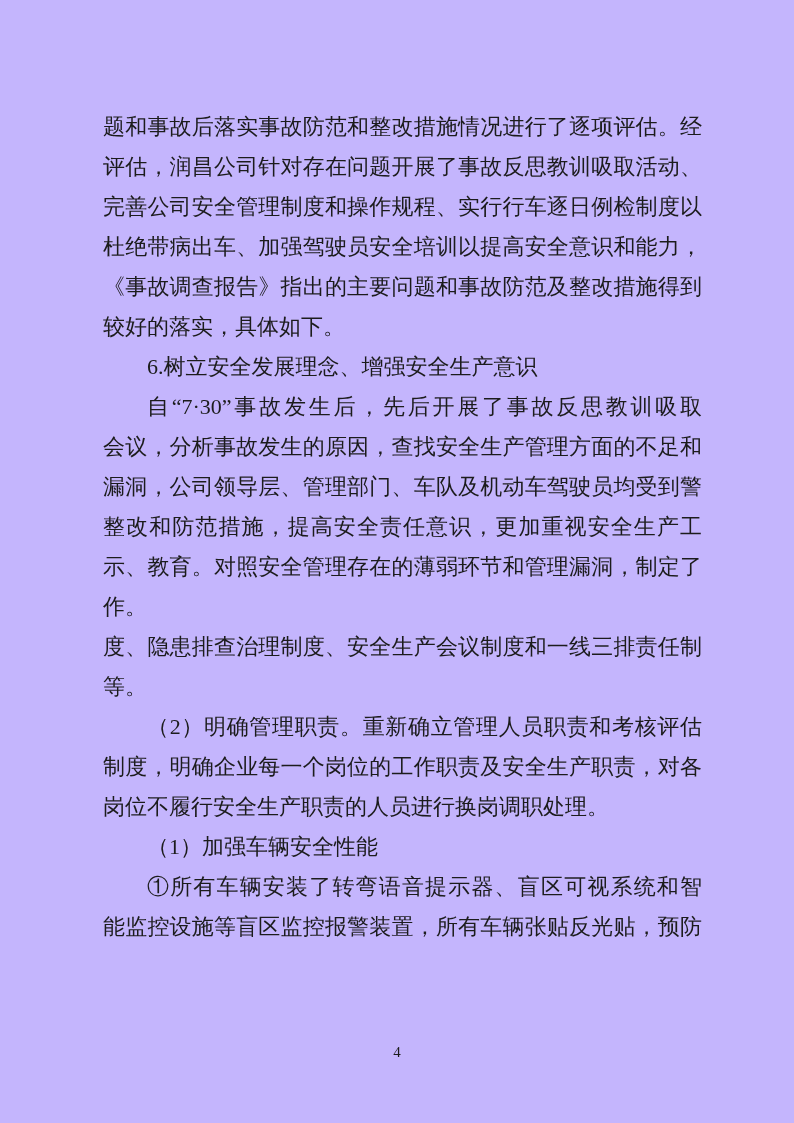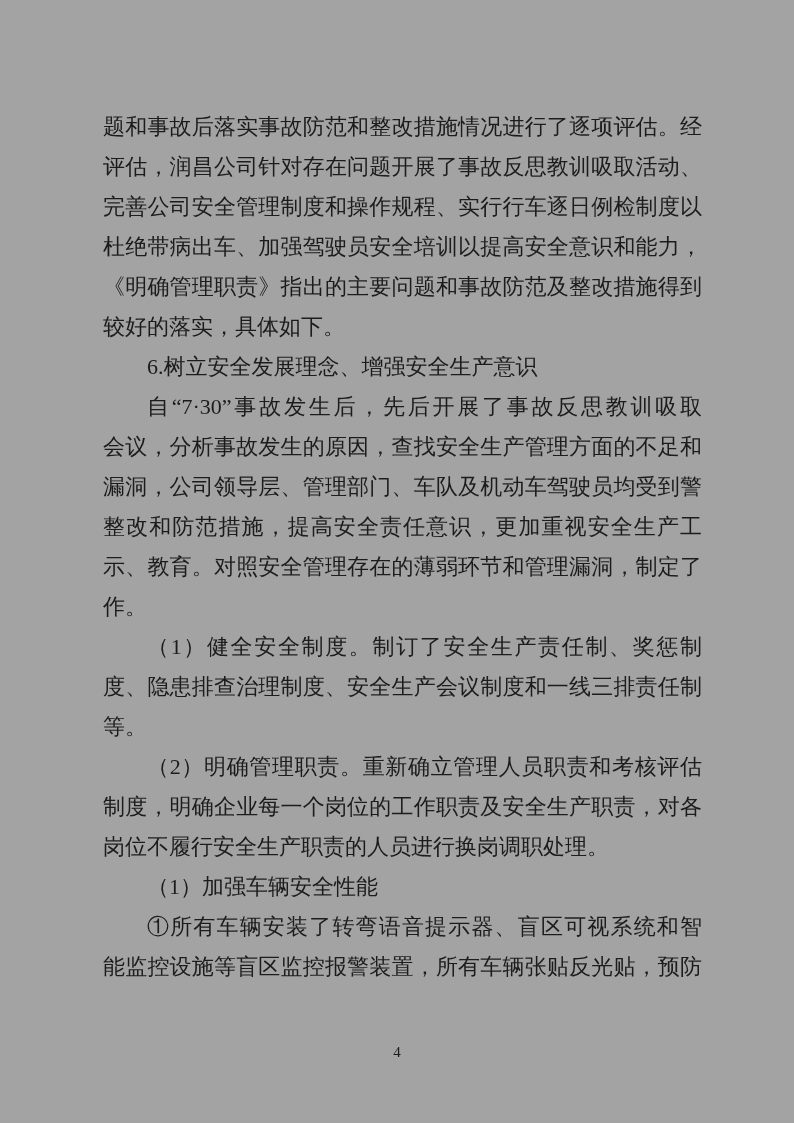--- a/index.html
+++ b/index.html
@@ -4,21 +4,21 @@
 <style>
   html, body {
     margin: 0;
     padding: 0;
     background: #ffffff;
   }
   .page {
     position: relative;
     width: 794px;
     height: 1123px;
-    background: #a3a3a3;
+    background: #c4b5fd;
     overflow: hidden;
     font-family: "Liberation Serif", "DejaVu Serif", serif;
     color: #1c1c1c;
   }
   .content {
     position: absolute;
     left: 103px;
     top: 107px;
     width: 599px;
   }
@@ -54,30 +54,29 @@
 </style>
 </head>
 <body>
 
 <div class="page">
   <div class="content">
       <div class="line">题和事故后落实事故防范和整改措施情况进行了逐项评估。经</div>
       <div class="line">评估，润昌公司针对存在问题开展了事故反思教训吸取活动、</div>
       <div class="line">完善公司安全管理制度和操作规程、实行行车逐日例检制度以</div>
       <div class="line">杜绝带病出车、加强驾驶员安全培训以提高安全意识和能力，</div>
-      <div class="line">《明确管理职责》指出的主要问题和事故防范及整改措施得到</div>
+      <div class="line">《事故调查报告》指出的主要问题和事故防范及整改措施得到</div>
       <div class="line no-j">较好的落实，具体如下。</div>
       <div class="line ind no-j">6.树立安全发展理念、增强安全生产意识</div>
       <div class="line ind">自“7·30”事故发生后，先后开展了事故反思教训吸取</div>
       <div class="line">会议，分析事故发生的原因，查找安全生产管理方面的不足和</div>
       <div class="line">漏洞，公司领导层、管理部门、车队及机动车驾驶员均受到警</div>
       <div class="line">整改和防范措施，提高安全责任意识，更加重视安全生产工</div>
       <div class="line">示、教育。对照安全管理存在的薄弱环节和管理漏洞，制定了</div>
       <div class="line no-j">作。</div>
-      <div class="line ind">（1）健全安全制度。制订了安全生产责任制、奖惩制</div>
       <div class="line">度、隐患排查治理制度、安全生产会议制度和一线三排责任制</div>
       <div class="line no-j">等。</div>
       <div class="line ind">（2）明确管理职责。重新确立管理人员职责和考核评估</div>
       <div class="line">制度，明确企业每一个岗位的工作职责及安全生产职责，对各</div>
       <div class="line no-j">岗位不履行安全生产职责的人员进行换岗调职处理。</div>
       <div class="line ind no-j">（1）加强车辆安全性能</div>
       <div class="line ind">①所有车辆安装了转弯语音提示器、盲区可视系统和智</div>
       <div class="line">能监控设施等盲区监控报警装置，所有车辆张贴反光贴，预防</div>
     </div>
   <div class="footer">

